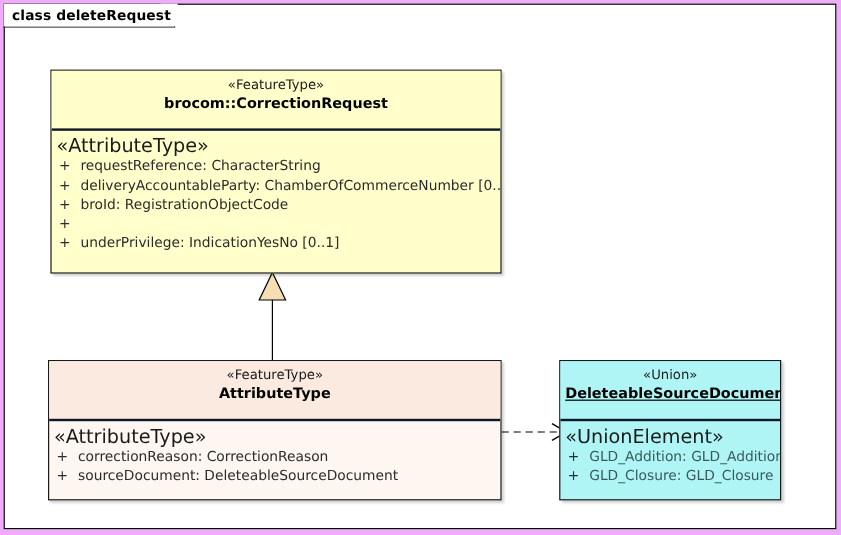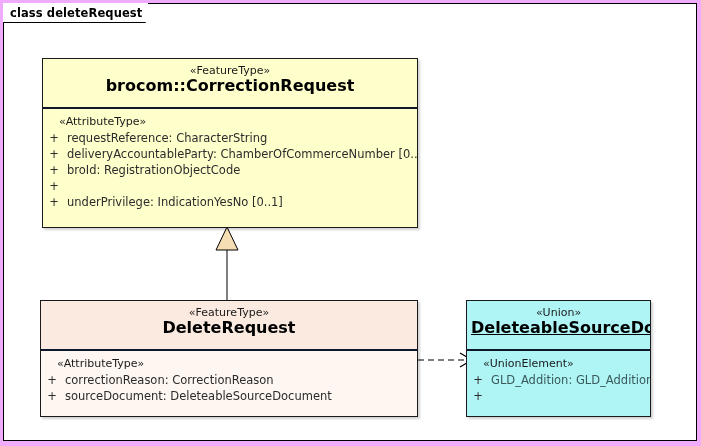--- a/index.html
+++ b/index.html
@@ -71,39 +71,39 @@
     border-bottom: 2px solid #0f172a;
     overflow: hidden;
   }
   .stereo {
     font-size: 11px;
     color: #1a1a1a;
     line-height: 14px;
     white-space: nowrap;
   }
   .cname {
-    font-size: 16px;
+    font-size: 12px;
     font-weight: bold;
     color: #000000;
     line-height: 16px;
     white-space: nowrap;
   }
   .cname.underline {
     text-decoration: underline;
   }
   .umlbox .body {
     box-sizing: border-box;
     padding: 5px 0 4px 0;
     overflow: hidden;
   }
   .sect-stereo {
-    font-size: 11px;
+    font-size: 16px;
     color: #1a1a1a;
     line-height: 16px;
-    padding-left: 16px;
+    padding-left: 4px;
     white-space: nowrap;
   }
   .attr {
     display: flex;
     font-size: 11.5px;
     color: #2b2b2b;
     line-height: 16px;
     white-space: nowrap;
   }
   .attr .vis {
@@ -197,21 +197,21 @@
       <div class="attr">
         <span class="vis">+</span>
         <span class="txt">underPrivilege: IndicationYesNo [0..1]</span>
       </div>
     </div>
   </div>
 
   <div class="umlbox box-delete" style="left:40px; top:300px; width:378px; height:117px;">
     <div class="hdr" style="height:50px;">
       <div class="stereo">«FeatureType»</div>
-      <div class="cname">DeleteRequest</div>
+      <div class="cname">AttributeType</div>
     </div>
     <div class="body">
       <div class="sect-stereo">«AttributeType»</div>
       <div class="attr">
         <span class="vis">+</span>
         <span class="txt">correctionReason: CorrectionReason</span>
       </div>
       <div class="attr">
         <span class="vis">+</span>
         <span class="txt">sourceDocument: DeleteableSourceDocument</span>
@@ -225,17 +225,18 @@
       <div class="cname underline">DeleteableSourceDocument</div>
     </div>
     <div class="body">
       <div class="sect-stereo">«UnionElement»</div>
       <div class="attr">
         <span class="vis">+</span>
         <span class="txt">GLD_Addition: GLD_Addition</span>
       </div>
       <div class="attr">
         <span class="vis">+</span>
+        <span class="txt">GLD_Closure: GLD_Closure</span>
       </div>
     </div>
   </div>
 
 </div>
 
 </body></html>

